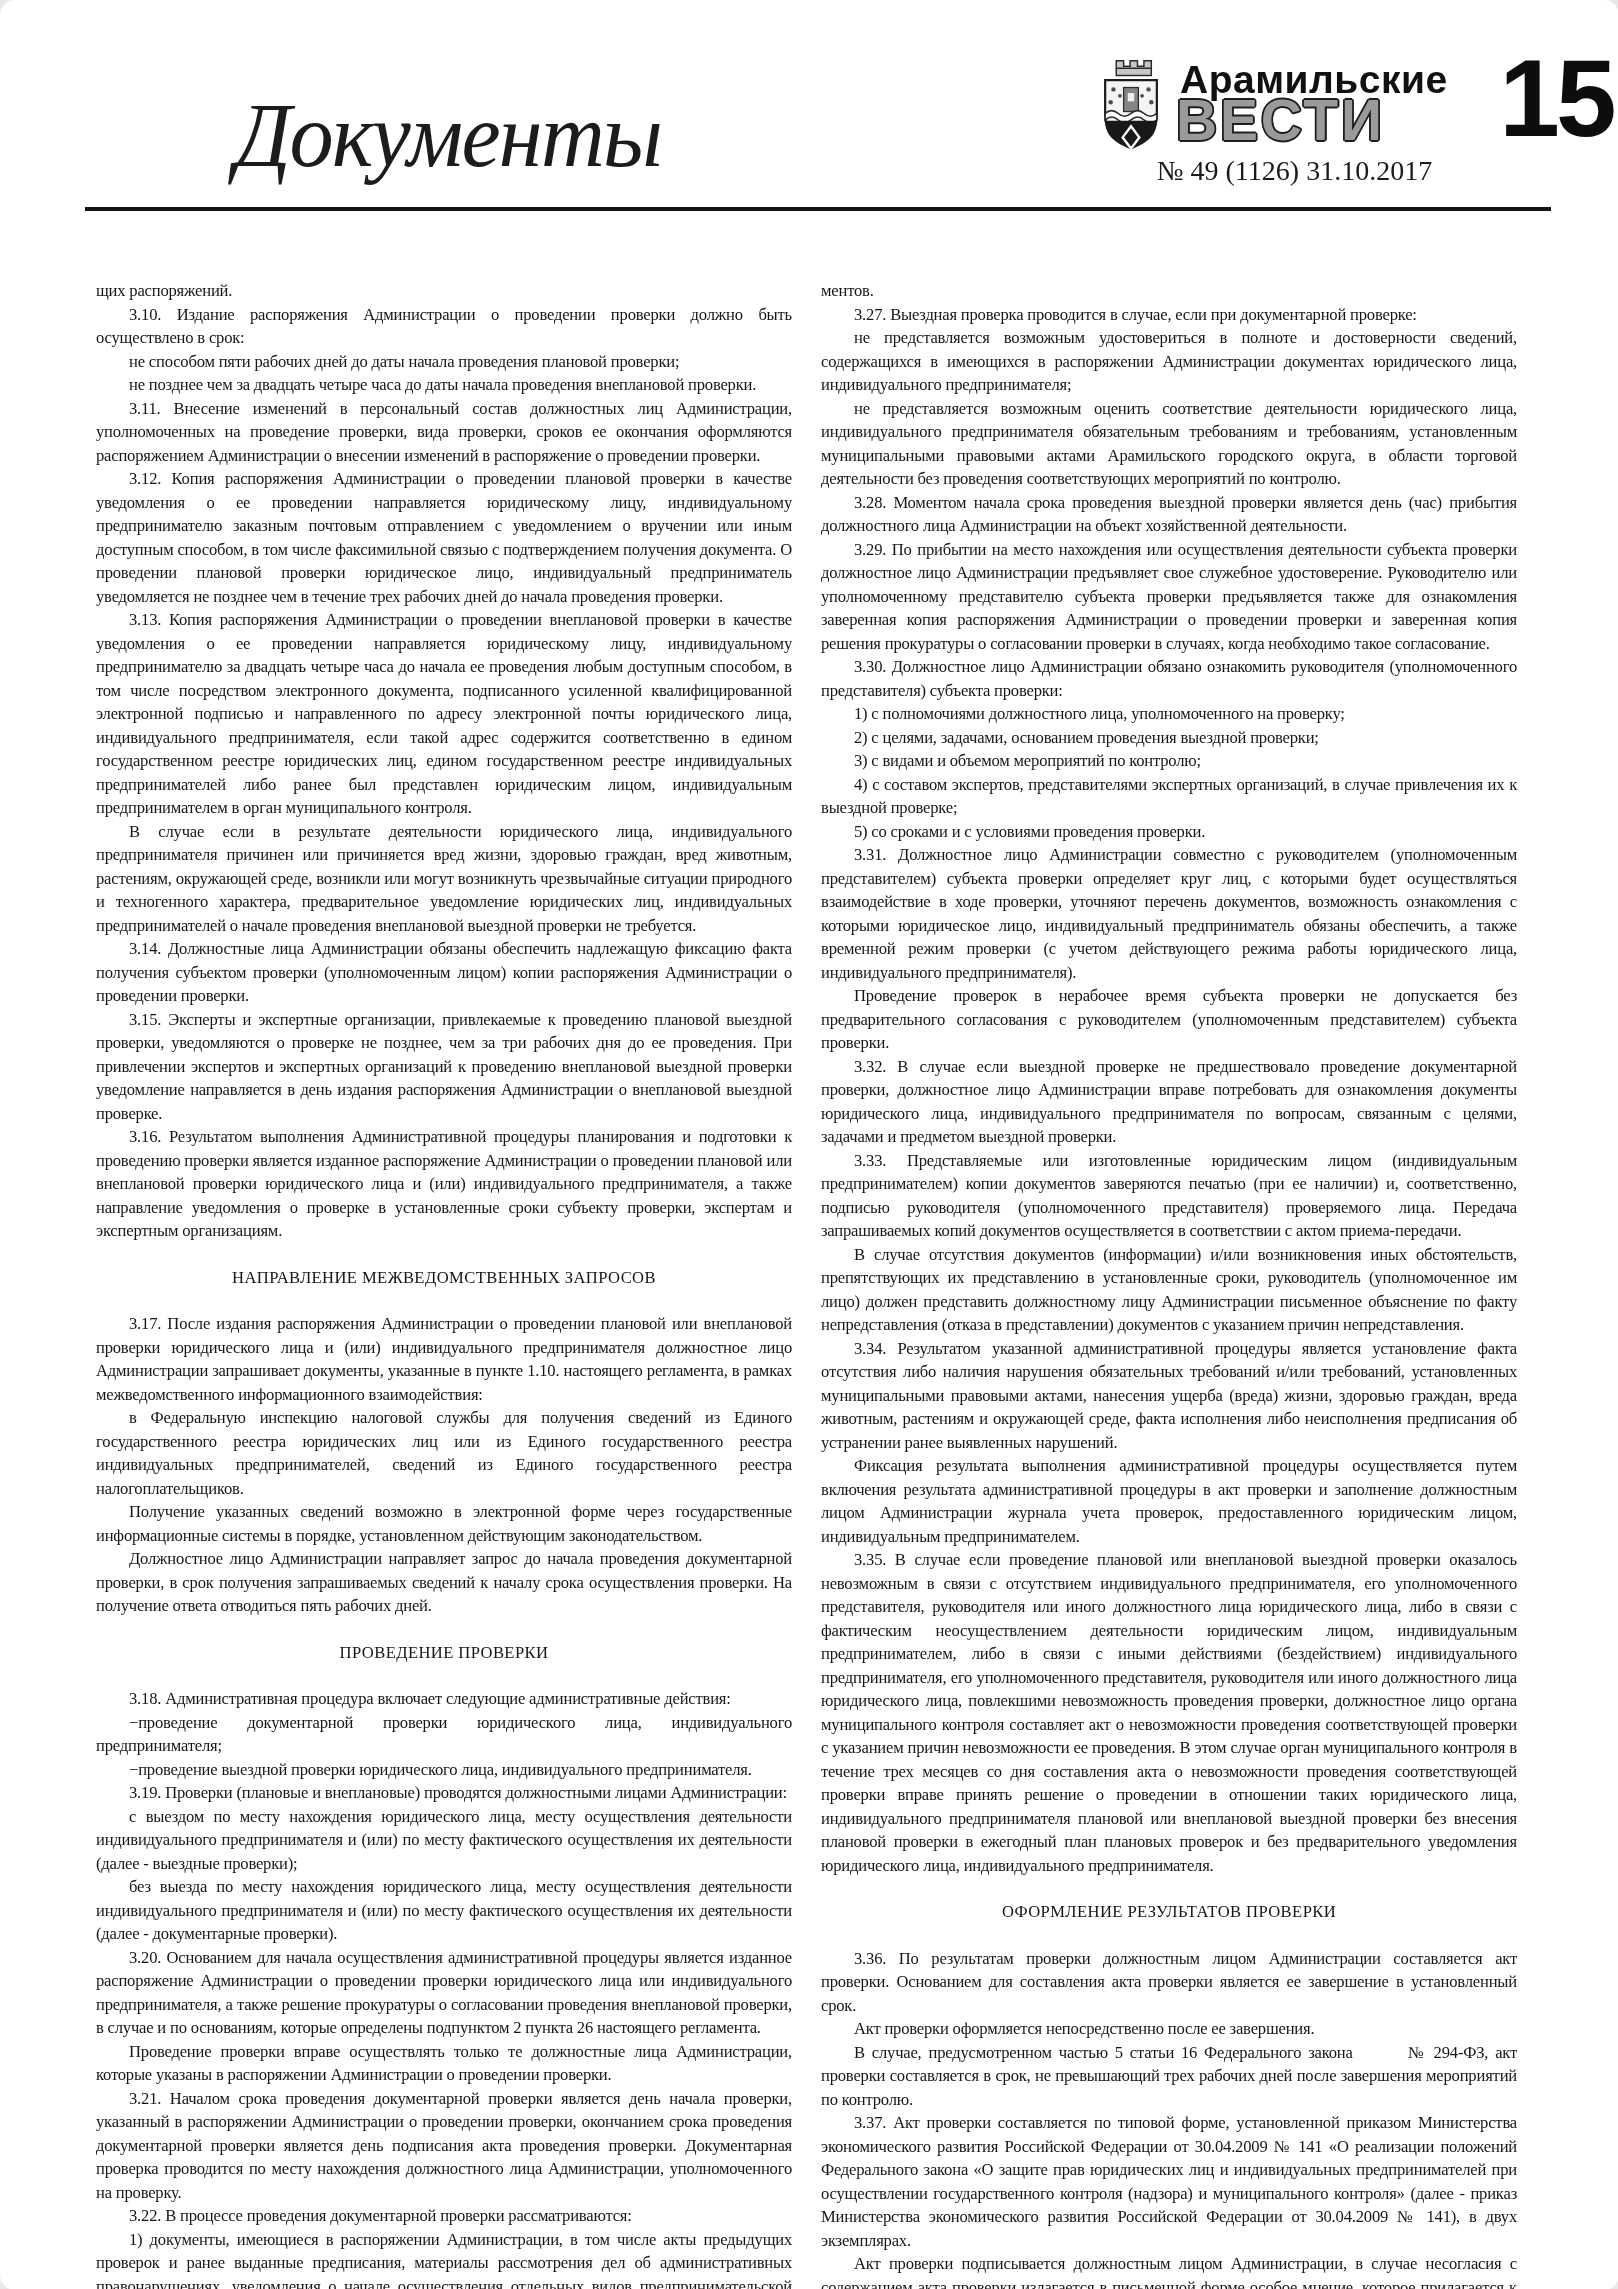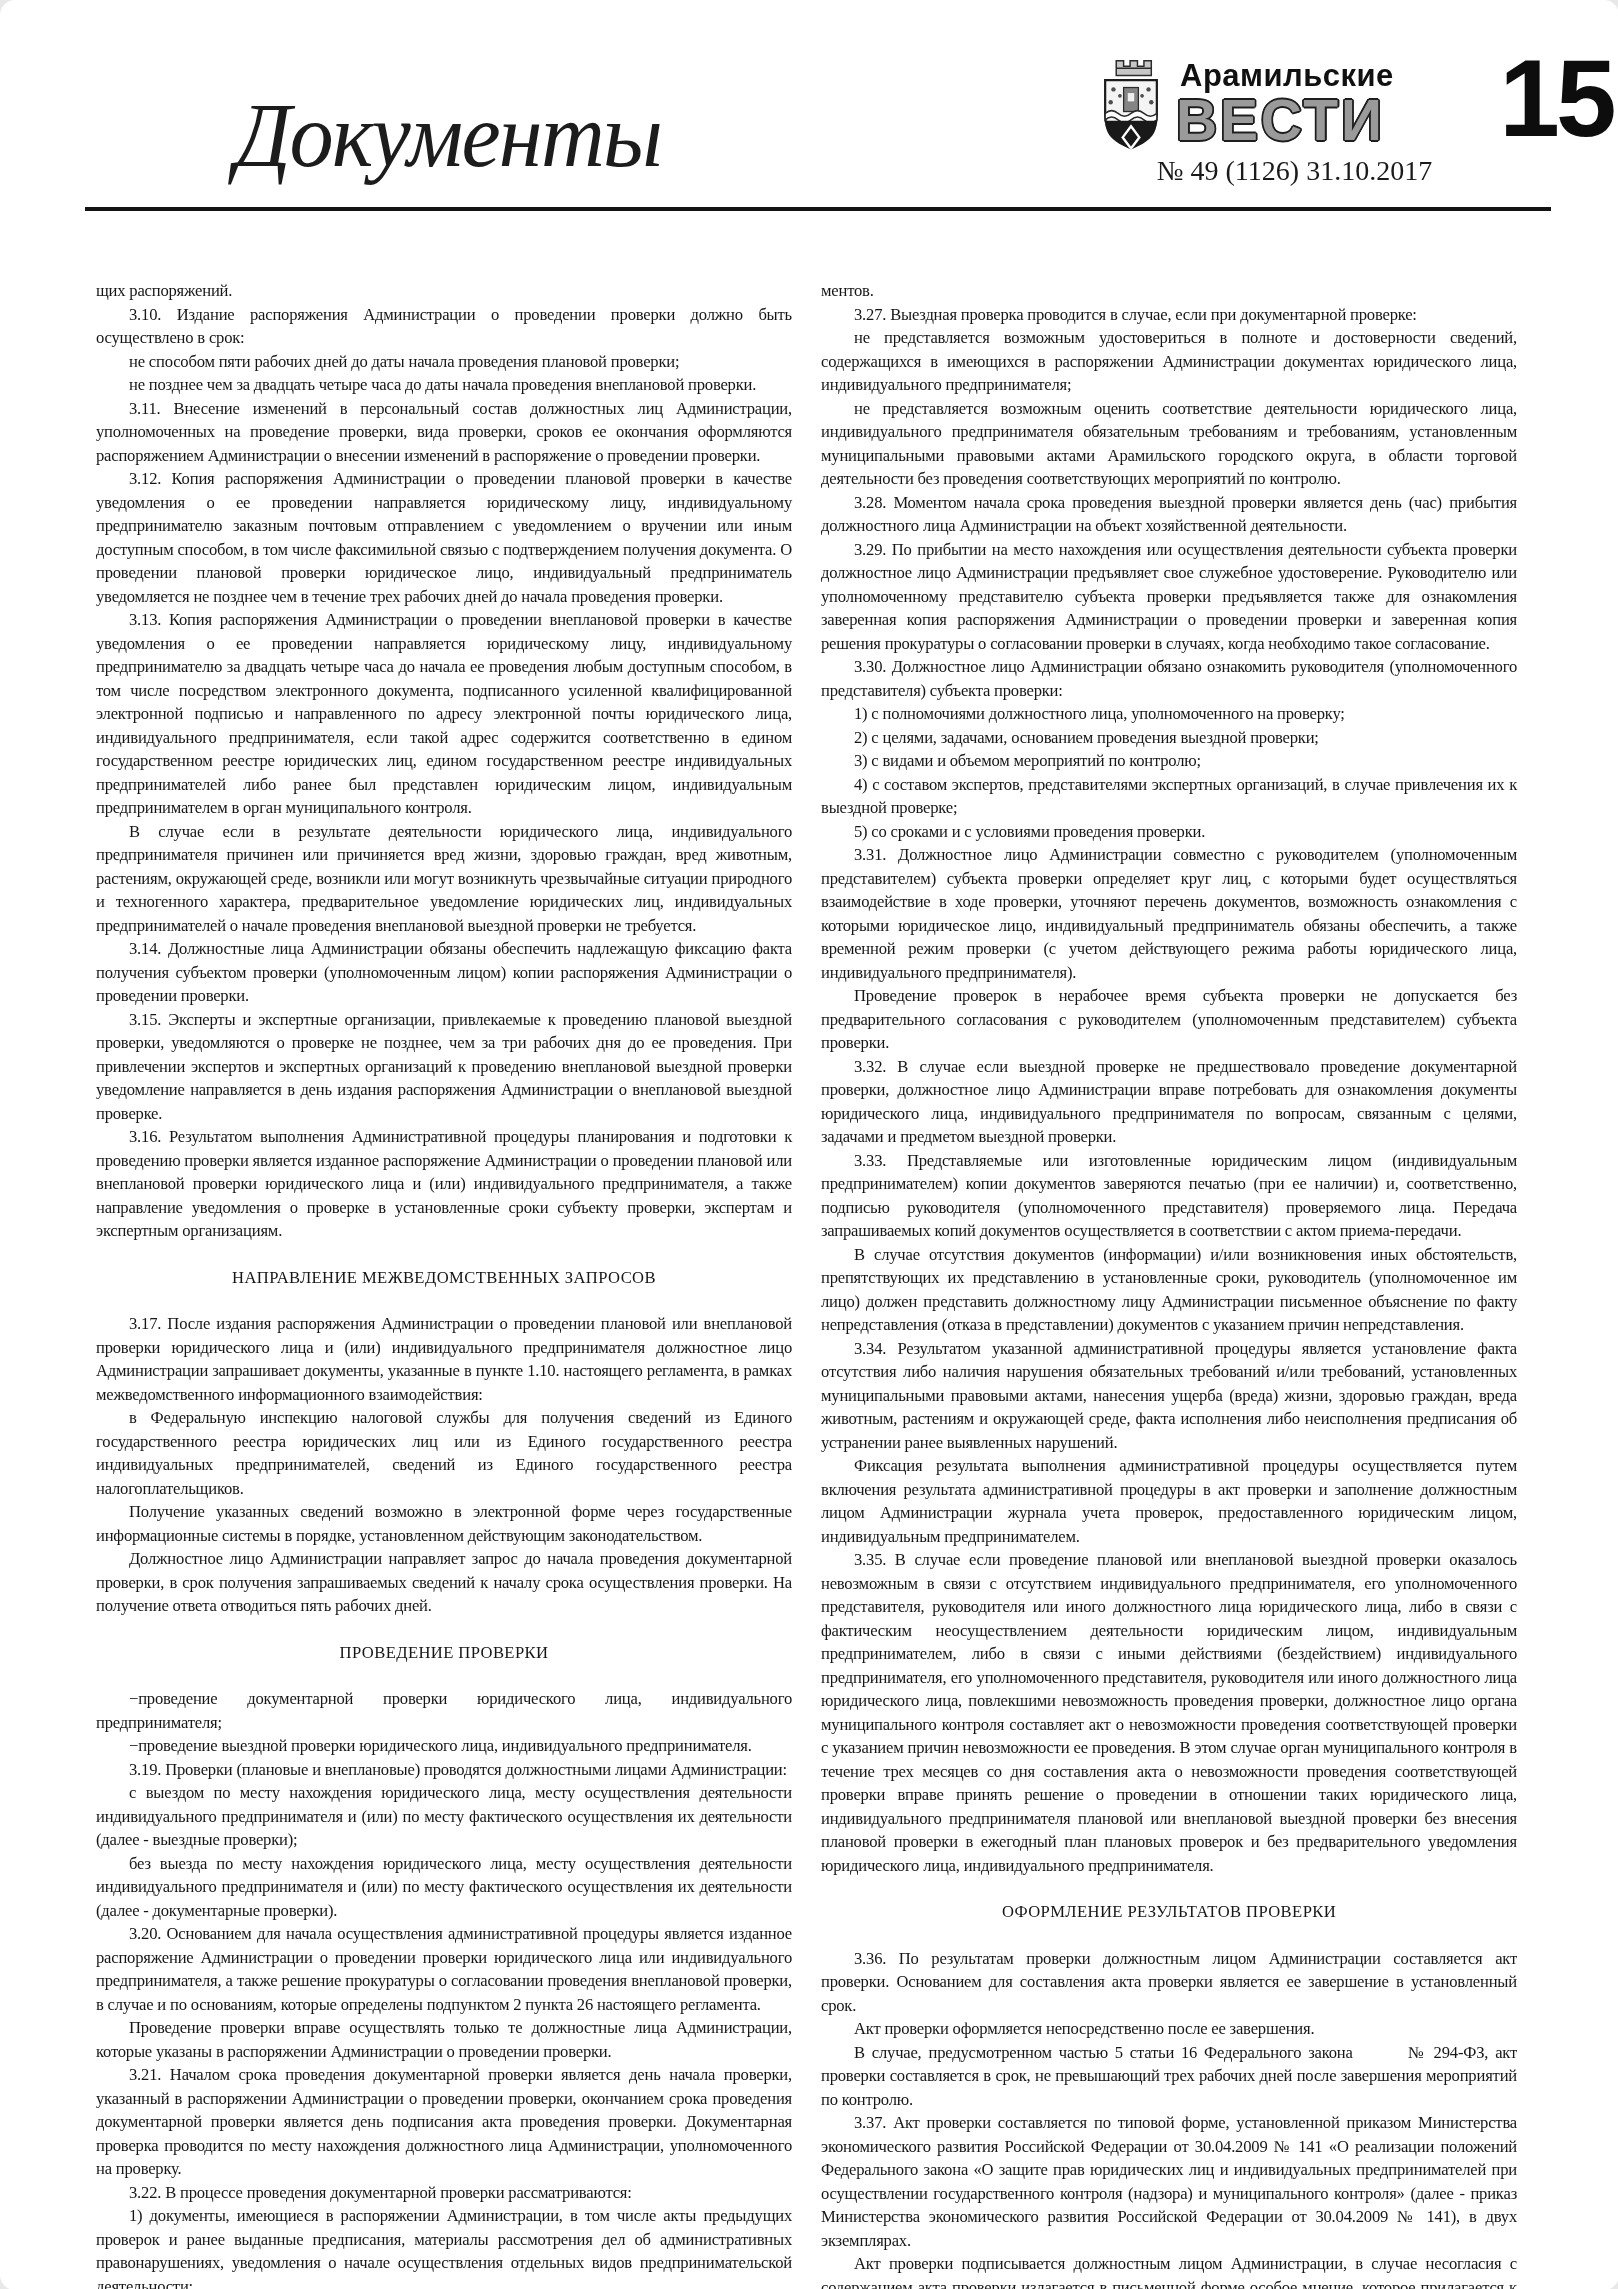--- a/index.html
+++ b/index.html
@@ -24,21 +24,21 @@
     letter-spacing:-1.8px;
     color:#1c1c1c;
     transform:scaleX(.96);
     transform-origin:left top;
   }
   #brand-block { position:absolute; left:1095px; top:52px; width:397px; }
   #coat-of-arms { position:absolute; left:0; top:3.7px; }
   #brand-top {
     position:absolute; left:85px; top:5.5px;
     font-family:"Liberation Sans", sans-serif;
-    font-weight:bold; font-size:31px; letter-spacing:0.5px;
+    font-weight:bold; font-size:39px; letter-spacing:0.5px;
     color:#111;
   }
   #brand-bottom {
     position:absolute; left:81px; top:35px;
     font-family:"Liberation Sans", sans-serif;
     font-weight:bold; font-size:57px; letter-spacing:2.8px;
     color:#9a9a9a;
     text-shadow:
       1.8px 0 #1e1e1e, -1.8px 0 #1e1e1e, 0 1.8px #1e1e1e, 0 -1.8px #1e1e1e,
       1.4px 1.4px #1e1e1e, -1.4px -1.4px #1e1e1e,
@@ -133,20 +133,21 @@
       <p class="p">В случае если в результате деятельности юридического лица, индивидуального предпринимателя причинен или причиняется вред жизни, здоровью граждан, вред животным, растениям, окружающей среде, возникли или могут возникнуть чрезвычайные ситуации природного и техногенного характера, предварительное уведомление юридических лиц, индивидуальных предпринимателей о начале проведения внеплановой выездной проверки не требуется.</p>
       <p class="p">3.14. Должностные лица Администрации обязаны обеспечить надлежащую фиксацию факта получения субъектом проверки (уполномоченным лицом) копии распоряжения Администрации о проведении проверки.</p>
       <p class="p">3.15. Эксперты и экспертные организации, привлекаемые к проведению плановой выездной проверки, уведомляются о проверке не позднее, чем за три рабочих дня до ее проведения. При привлечении экспертов и экспертных организаций к проведению внеплановой выездной проверки уведомление направляется в день издания распоряжения Администрации о внеплановой выездной проверке.</p>
       <p class="p">3.16. Результатом выполнения Административной процедуры планирования и подготовки к проведению проверки является изданное распоряжение Администрации о проведении плановой или внеплановой проверки юридического лица и (или) индивидуального предпринимателя, а также направление уведомления о проверке в установленные сроки субъекту проверки, экспертам и экспертным организациям.</p>
       <p class="h">НАПРАВЛЕНИЕ МЕЖВЕДОМСТВЕННЫХ ЗАПРОСОВ</p>
       <p class="p">3.17. После издания распоряжения Администрации о проведении плановой или внеплановой проверки юридического лица и (или) индивидуального предпринимателя должностное лицо Администрации запрашивает документы, указанные в пункте 1.10. настоящего регламента, в рамках межведомственного информационного взаимодействия:</p>
       <p class="p">в Федеральную инспекцию налоговой службы для получения сведений из Единого государственного реестра юридических лиц или из Единого государственного реестра индивидуальных предпринимателей, сведений из Единого государственного реестра налогоплательщиков.</p>
       <p class="p">Получение указанных сведений возможно в электронной форме через государственные информационные системы в порядке, установленном действующим законодательством.</p>
       <p class="p">Должностное лицо Администрации направляет запрос до начала проведения документарной проверки, в срок получения запрашиваемых сведений к началу срока осуществления проверки. На получение ответа отводиться пять рабочих дней.</p>
       <p class="h">ПРОВЕДЕНИЕ ПРОВЕРКИ</p>
+      <p class="p">3.18. Административная процедура включает следующие административные действия:</p>
       <p class="p">−проведение документарной проверки юридического лица, индивидуального предпринимателя;</p>
       <p class="p">−проведение выездной проверки юридического лица, индивидуального предпринимателя.</p>
       <p class="p">3.19. Проверки (плановые и внеплановые) проводятся должностными лицами Администрации:</p>
       <p class="p">с выездом по месту нахождения юридического лица, месту осуществления деятельности индивидуального предпринимателя и (или) по месту фактического осуществления их деятельности (далее - выездные проверки);</p>
       <p class="p">без выезда по месту нахождения юридического лица, месту осуществления деятельности индивидуального предпринимателя и (или) по месту фактического осуществления их деятельности (далее - документарные проверки).</p>
       <p class="p">3.20. Основанием для начала осуществления административной процедуры является изданное распоряжение Администрации о проведении проверки юридического лица или индивидуального предпринимателя, а также решение прокуратуры о согласовании проведения внеплановой проверки, в случае и по основаниям, которые определены подпунктом 2 пункта 26 настоящего регламента.</p>
       <p class="p">Проведение проверки вправе осуществлять только те должностные лица Администрации, которые указаны в распоряжении Администрации о проведении проверки.</p>
       <p class="p">3.21. Началом срока проведения документарной проверки является день начала проверки, указанный в распоряжении Администрации о проведении проверки, окончанием срока проведения документарной проверки является день подписания акта проведения проверки. Документарная проверка проводится по месту нахождения должностного лица Администрации, уполномоченного на проверку.</p>
       <p class="p">3.22. В процессе проведения документарной проверки рассматриваются:</p>
       <p class="p">1) документы, имеющиеся в распоряжении Администрации, в том числе акты предыдущих проверок и ранее выданные предписания, материалы рассмотрения дел об административных правонарушениях, уведомления о начале осуществления отдельных видов предпринимательской деятельности;</p>

